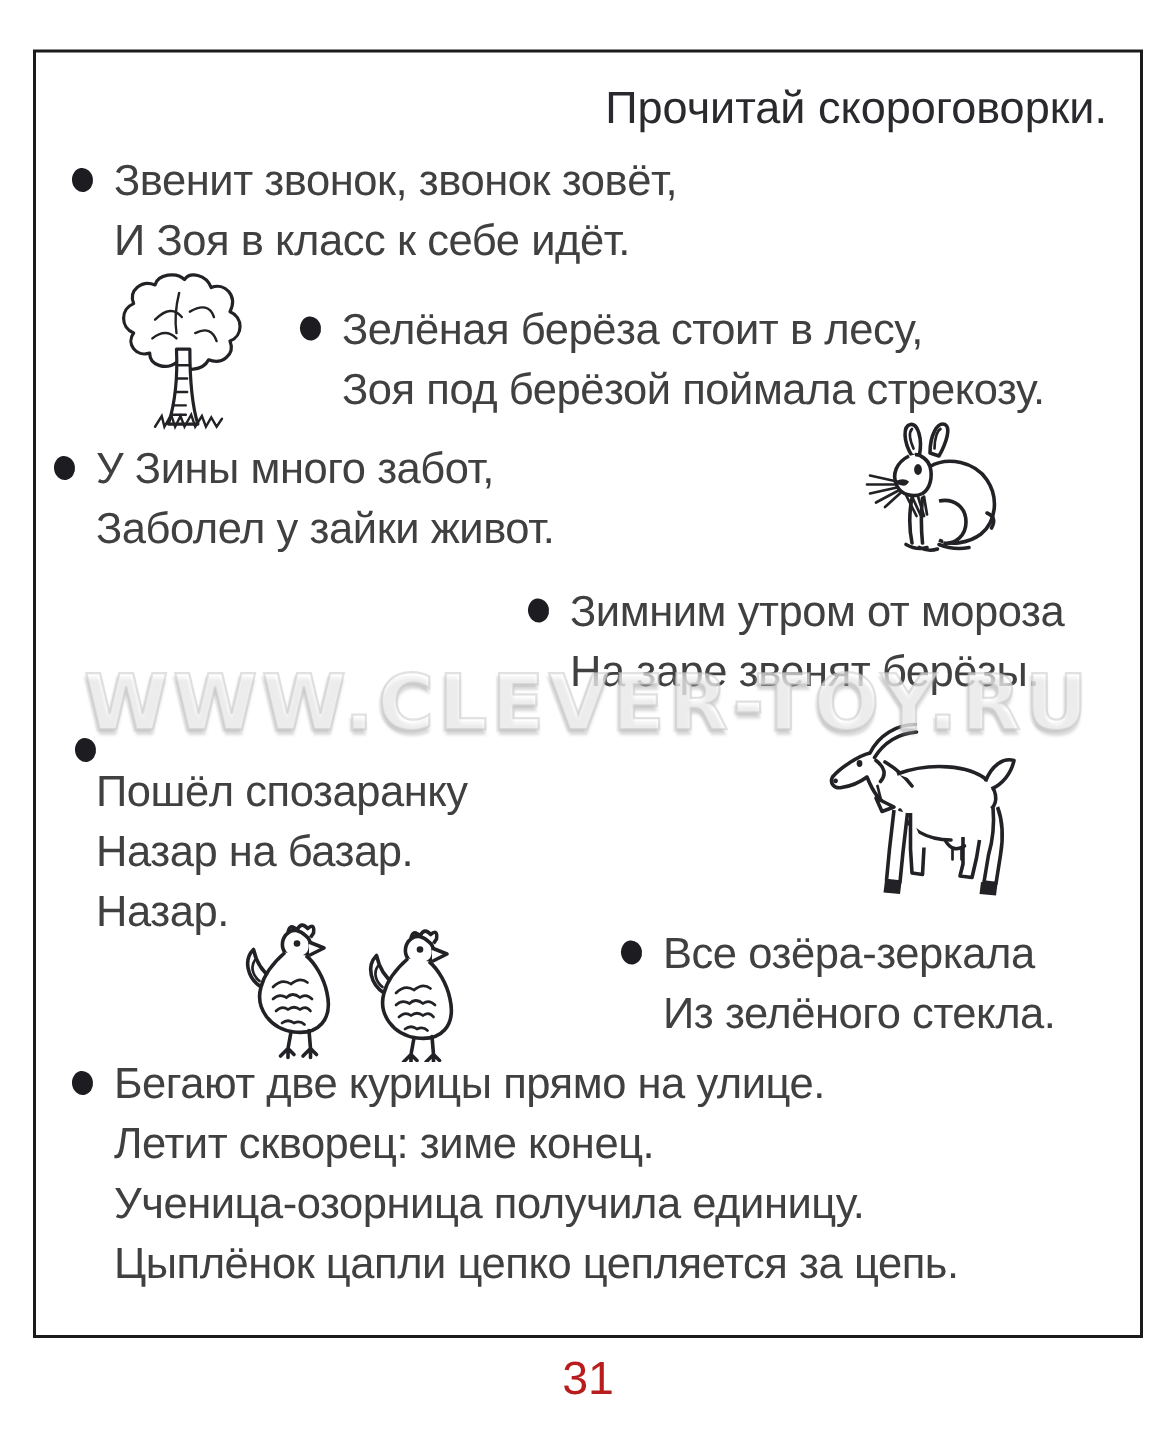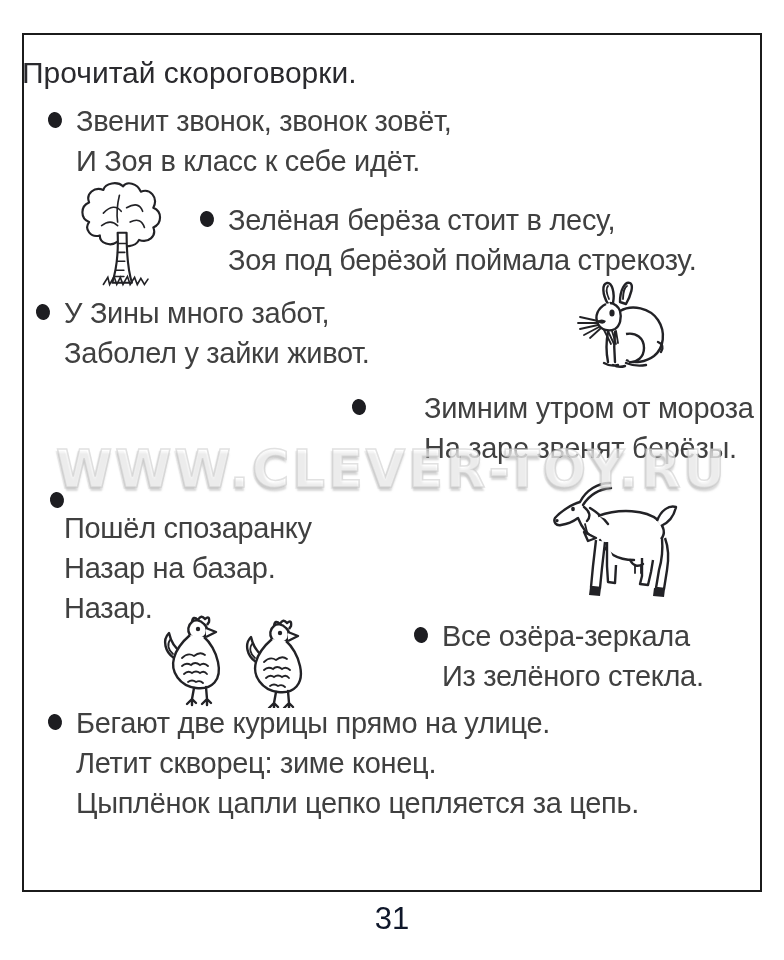--- a/index.html
+++ b/index.html
@@ -5,21 +5,21 @@
   html,body{margin:0;padding:0;background:#ffffff;}
   .page{
     position:relative;width:784px;height:960px;background:#ffffff;overflow:hidden;
     font-family:"Liberation Sans",sans-serif;color:#26262a;
   }
   .frame{
     position:absolute;left:22px;top:33px;width:736px;height:855px;
     border:2px solid #1b1b1b;background:#ffffff;
   }
   .title{
-    position:absolute;left:22px;top:56px;width:716px;text-align:left;
+    position:absolute;left:22px;top:56px;width:716px;text-align:right;
     font-size:30px;font-weight:normal;color:#2a2a2e;z-index:2;margin:0;
   }
   .tw{position:absolute;display:flex;align-items:flex-start;z-index:2;}
   .tw .bullet{
     width:14px;height:16px;background:#1d1d21;border-radius:50%;
     margin-top:11px;flex:none;transform:rotate(-8deg);
   }
   .tw .lines{margin-left:14px;}
   .line{
     font-size:29px;line-height:40px;letter-spacing:-0.3px;
@@ -31,21 +31,21 @@
     position:absolute;left:22px;top:440px;width:740px;text-align:center;
     z-index:3;pointer-events:none;
     font-family:"DejaVu Sans",sans-serif;font-weight:bold;
     font-size:51px;letter-spacing:3px;
     color:rgba(255,255,255,0.62);
     -webkit-text-stroke:1.5px rgba(200,200,200,0.55);
     text-shadow:0 4px 2px rgba(150,150,150,0.35), -2px 2px 1px rgba(170,170,170,0.25);
   }
   .pagenum{
     position:absolute;left:22px;top:901px;width:740px;text-align:center;
-    font-size:31px;color:#0f172a;z-index:2;
+    font-size:31px;color:#b91c1c;z-index:2;
   }
   .ln{fill:none;stroke:#222226;stroke-width:2.4;stroke-linecap:round;stroke-linejoin:round;}
   .lnf{fill:#ffffff;stroke:#222226;stroke-width:2.4;stroke-linejoin:round;}
   .thin{fill:none;stroke:#222226;stroke-width:1.8;stroke-linecap:round;}
   .dark{fill:#222226;stroke:none;}
 </style>
 </head>
 <body>
 
 <div class="page">
@@ -102,21 +102,21 @@
       <path class="dark" d="M29 41 q5 -3 9 0 q-2 5 -9 1 z"></path>
       <path class="thin" d="M30 41 L12 37 M30 43 L10 43 M30 45 L12 49 M31 47 L16 55 M33 48 L22 58"></path>
       <path class="thin" d="M36 50 l7 14 M40 51 l6 13 M44 51 l4 13 M48 51 l2 12"></path>
       <path class="lnf" d="M58 54 C68 52 76 58 76 68 C76 77 69 83 61 82"></path>
       <path class="ln" d="M40 52 C38 62 38 72 40 82 M47 52 C46 62 46 72 47 82"></path>
       <path class="ln" d="M36 83 q7 4 14 2 M45 85 q6 3 12 1 M58 83 q10 4 20 2"></path>
       <path class="ln" d="M90 62 q7 3 3 10"></path>
     </svg>
   </div>
 
-  <div class="tw" style="left:352px;top:388px;gap:44px;">
+  <div class="tw" style="left:352px;top:388px;">
     <span class="bullet"></span>
     <div class="lines">
       <div class="line">Зимним утром от мороза</div>
       <div class="line">На заре звенят берёзы.</div>
     </div>
   </div>
 
   <div class="watermark">WWW.CLEVER-TOY.RU</div>
 
   <div class="tw" style="left:50px;top:481px;flex-direction:column;">
@@ -182,18 +182,19 @@
       </g>
       <use href="#hen" x="82" y="4"></use>
     </svg>
   </div>
 
   <div class="tw" style="left:48px;top:703px;">
     <span class="bullet"></span>
     <div class="lines">
       <div class="line">Бегают две курицы прямо на улице.</div>
       <div class="line">Летит скворец: зиме конец.</div>
+      <div class="line">Ученица-озорница получила единицу.</div>
       <div class="line">Цыплёнок цапли цепко цепляется за цепь.</div>
     </div>
   </div>
 
   <div class="pagenum">31</div>
 </div>
 
 </body></html>

